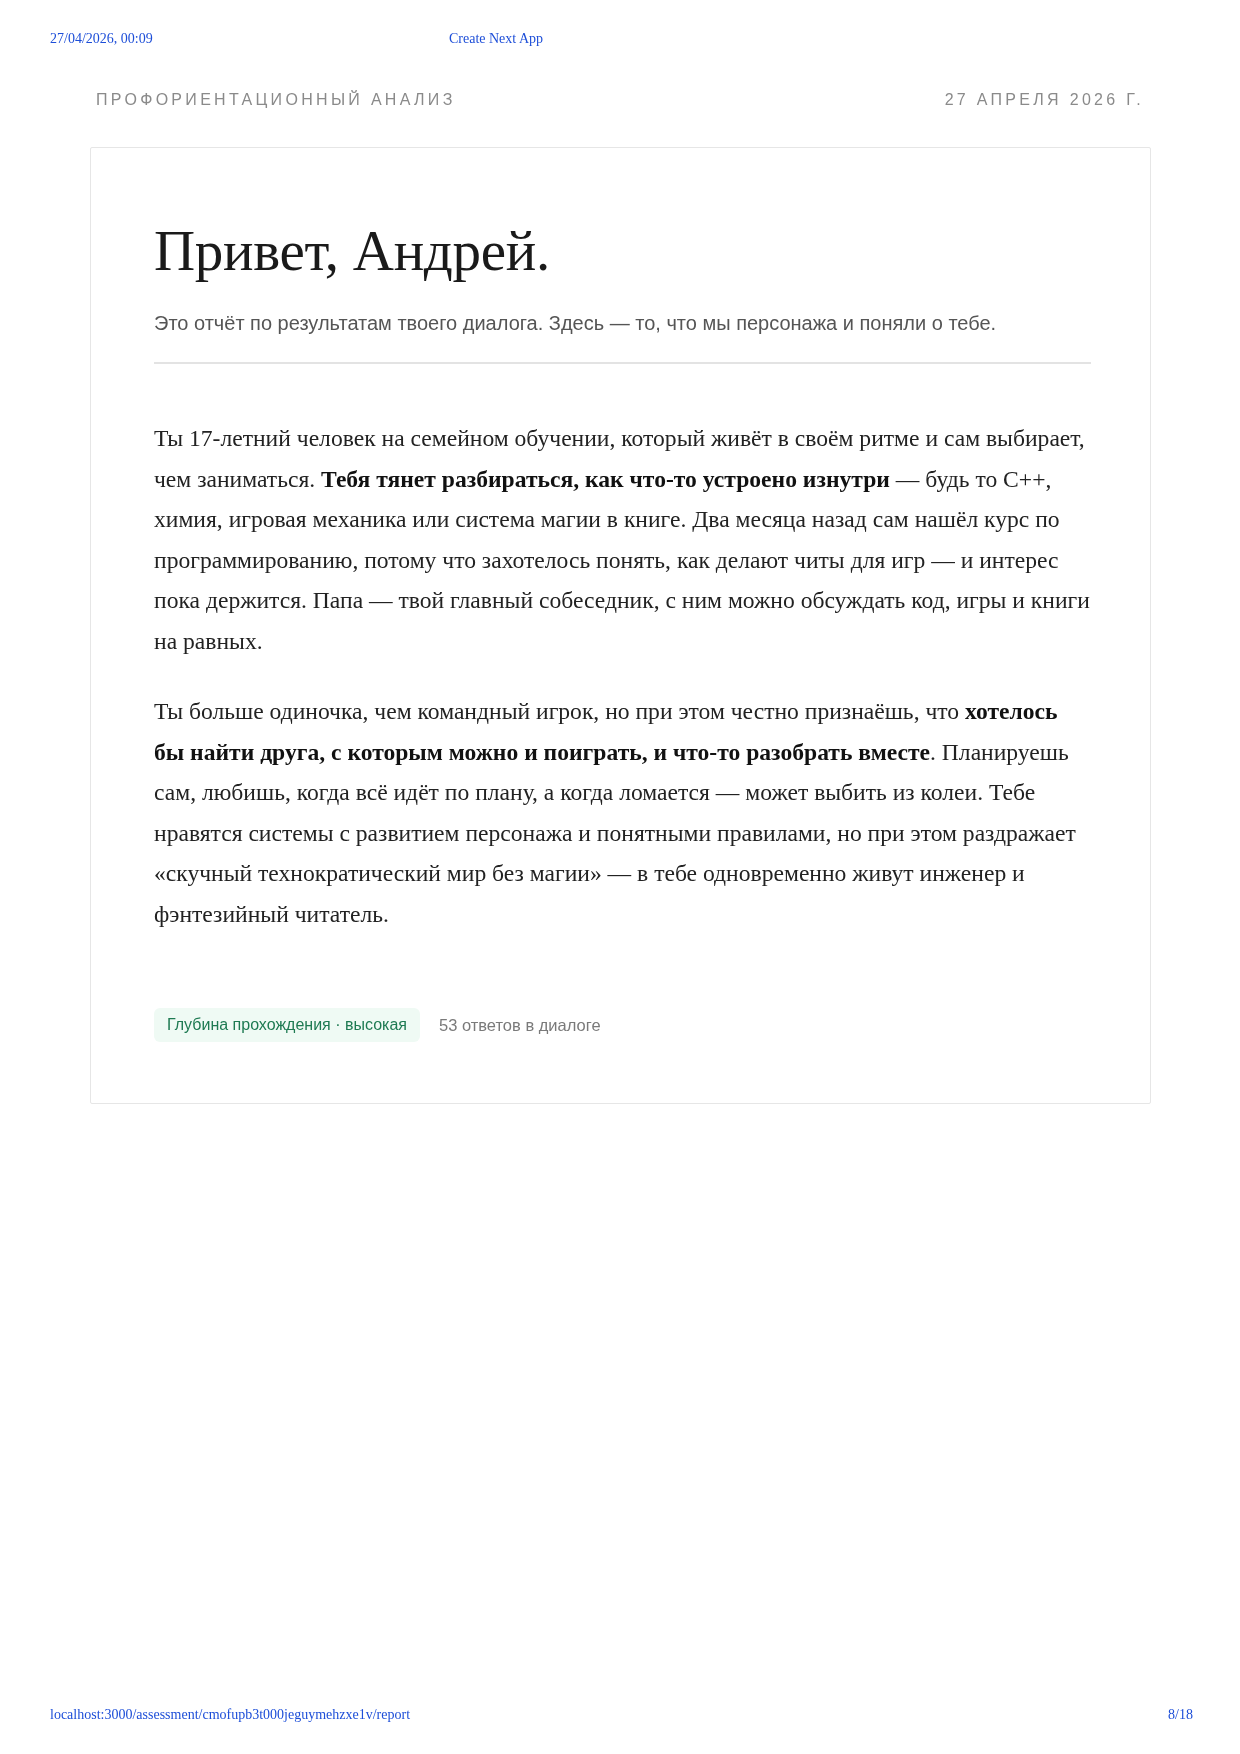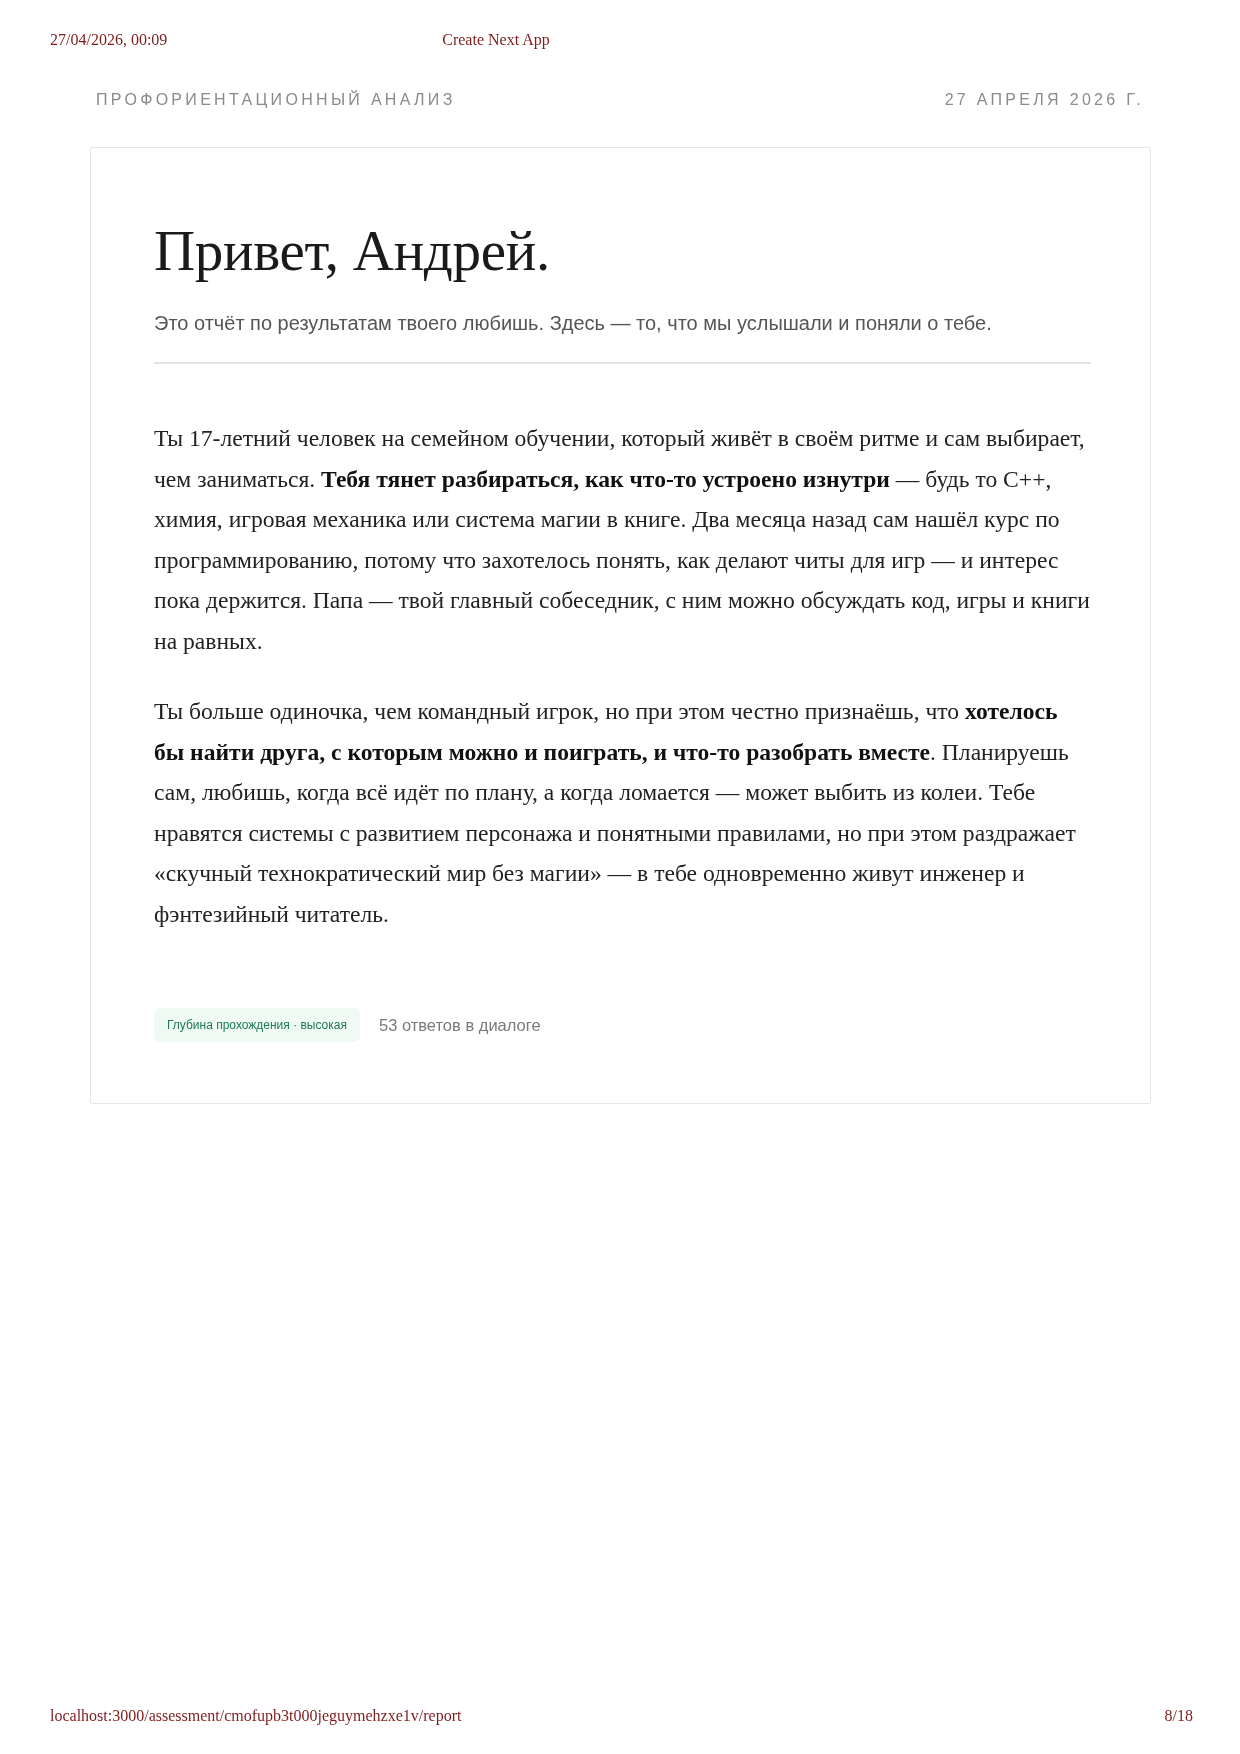--- a/index.html
+++ b/index.html
@@ -1,21 +1,21 @@
 <!DOCTYPE html>
 <html><head>
   <meta charset="utf-8">
   <style>
     * { box-sizing: border-box; margin: 0; padding: 0; }
     html, body { width: 1240px; height: 1754px; background: #ffffff; overflow: hidden; }
     body { position: relative; font-family: "Liberation Serif", serif; color: #1a1a1a; }
 
     .print-header, .print-footer {
       position: absolute; left: 0; width: 1240px;
-      font-family: "Liberation Serif", serif; font-size: 16px; color: #7f1d1d;
+      font-family: "Liberation Serif", serif; font-size: 14px; color: #1d4ed8;
     }
     .print-header { top: 31px; height: 22px; }
     .print-footer { top: 1707px; height: 22px; }
     .ph-left { position: absolute; left: 50px; top: 0; }
     .ph-center { position: absolute; left: 0; width: 992px; text-align: center; top: 0; }
     .pf-left { position: absolute; left: 50px; top: 0; }
     .pf-right { position: absolute; right: 47px; top: 0; }
 
     .topline {
       position: absolute; top: 91px; left: 96px; right: 96px; height: 22px;
@@ -49,21 +49,21 @@
       position: absolute; left: 0; width: 937px;
       font-family: "Liberation Serif", serif; font-size: 23.6px; line-height: 40.5px; color: #222;
     }
     .para b { font-weight: 700; color: #111; }
     .para1 { top: 240px; margin-top: 30px; }
     .para2 { top: 543px; }
 
     .meta-row { position: absolute; top: 860px; left: 0; height: 34px; display: flex; align-items: center; }
     .badge {
       background: #effaf4; color: #1e7a52; border-radius: 6px;
-      font-family: "Liberation Sans", sans-serif; font-size: 12px;
+      font-family: "Liberation Sans", sans-serif; font-size: 16px;
       padding: 0 13px; height: 34px; line-height: 34px;
     }
     .meta-count {
       margin-left: 19px; color: #7a7a7a;
       font-family: "Liberation Sans", sans-serif; font-size: 16.5px;
     }
   </style>
 </head>
 <body>
 
@@ -73,21 +73,21 @@
 </div>
 
 <div class="topline">
   <span class="tl-left">Профориентационный анализ</span>
   <span class="tl-right">27 апреля 2026 г.</span>
 </div>
 
 <div class="card">
   <div class="card-inner">
     <h1 class="greeting">Привет, Андрей.</h1>
-    <p class="subtitle">Это отчёт по результатам твоего любишь. Здесь — то, что мы услышали и поняли о тебе.</p>
+    <p class="subtitle">Это отчёт по результатам твоего диалога. Здесь — то, что мы персонажа и поняли о тебе.</p>
     <div class="divider"></div>
 
     <p class="para para1"><span>Ты 17-летний человек на семейном обучении, который живёт в своём ритме и сам выбирает, чем заниматься. </span><b>Тебя тянет разбираться, как что-то устроено изнутри</b><span> — будь то C++, химия, игровая механика или система магии в книге. Два месяца назад сам нашёл курс по программированию, потому что захотелось понять, как делают читы для игр — и интерес пока держится. Папа — твой главный собеседник, с ним можно обсуждать код, игры и книги на равных.</span></p>
 
     <p class="para para2"><span>Ты больше одиночка, чем командный игрок, но при этом честно признаёшь, что </span><b>хотелось бы найти друга, с которым можно и поиграть, и что-то разобрать вместе</b><span>. Планируешь сам, любишь, когда всё идёт по плану, а когда ломается — может выбить из колеи. Тебе нравятся системы с развитием персонажа и понятными правилами, но при этом раздражает «скучный технократический мир без магии» — в тебе одновременно живут инженер и фэнтезийный читатель.</span></p>
 
     <div class="meta-row">
       <span class="badge">Глубина прохождения · высокая</span>
       <span class="meta-count">53 ответов в диалоге</span>
     </div>

